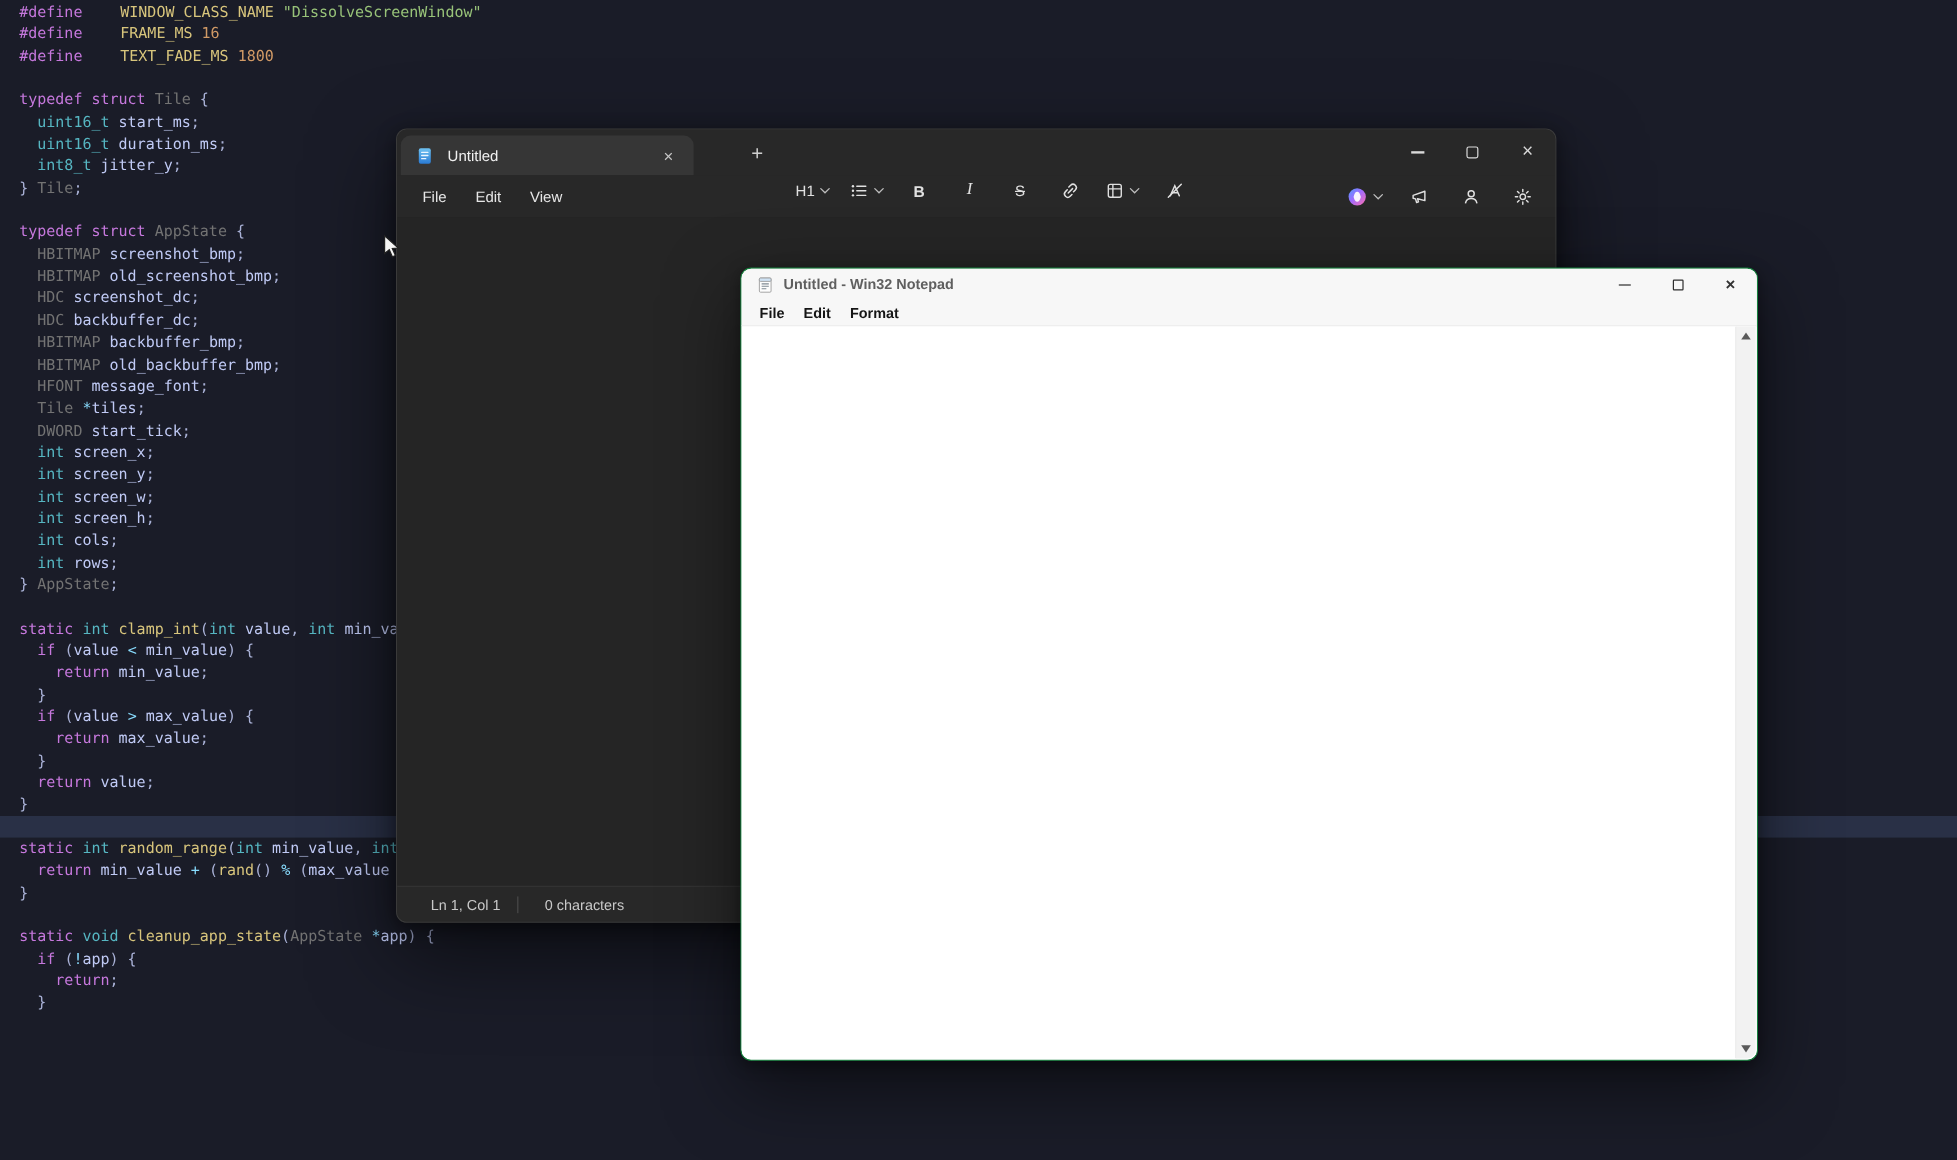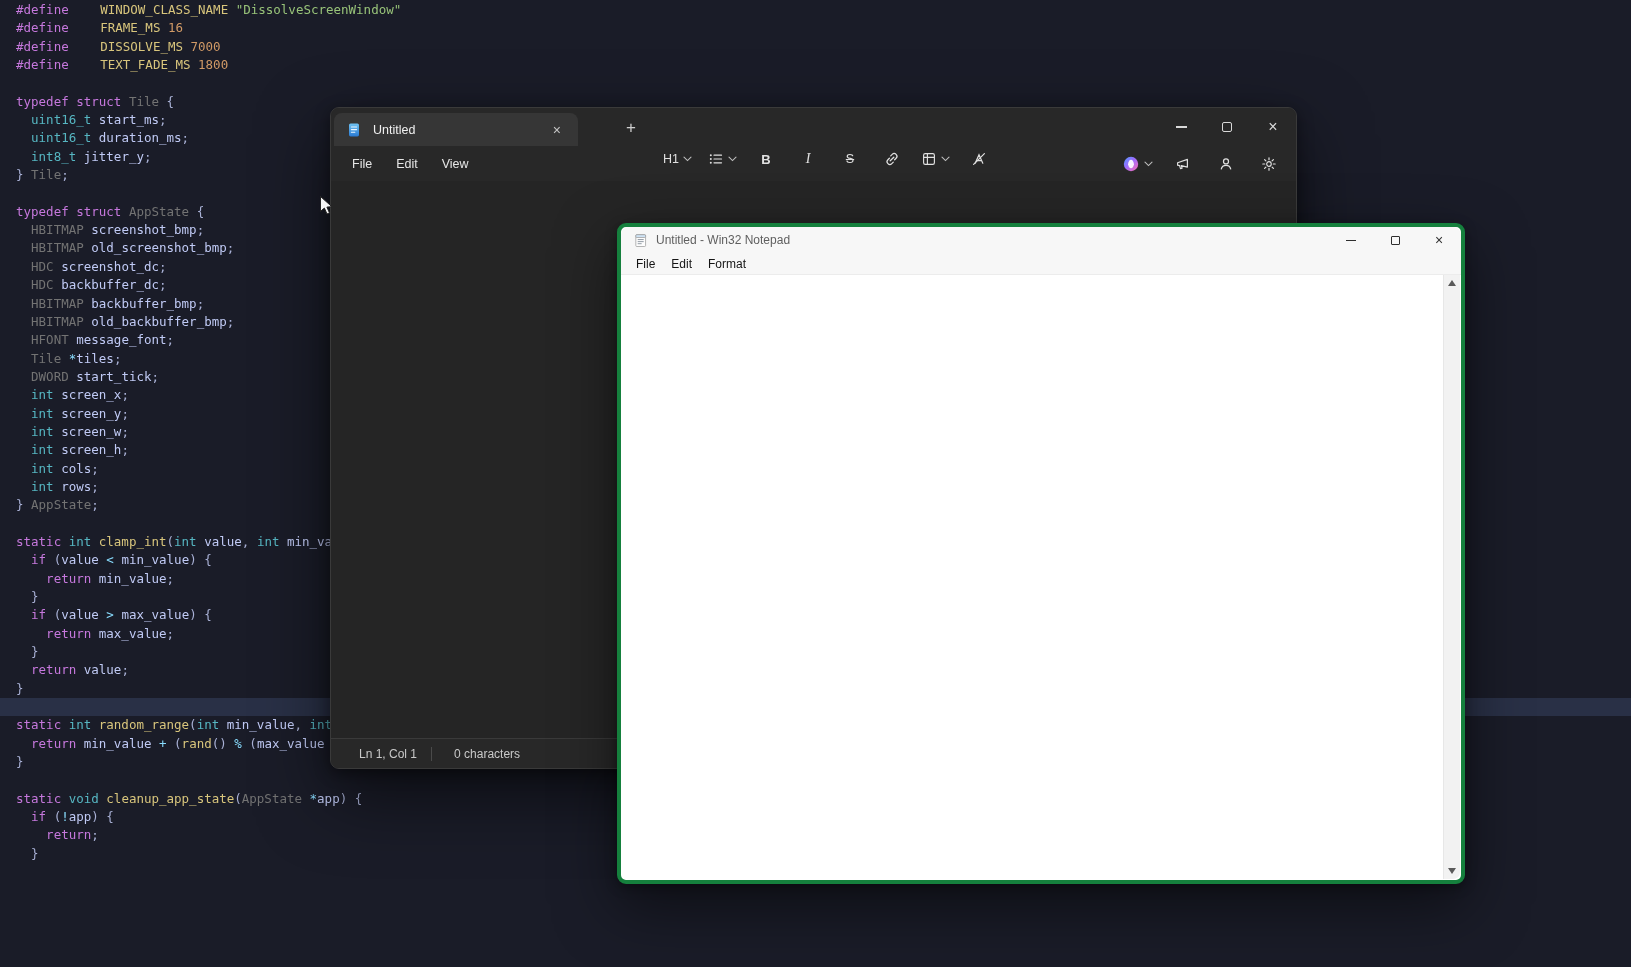--- a/index.html
+++ b/index.html
@@ -44,22 +44,22 @@
   .chev{color:#bdbdbd;}
   .ic{display:block;}
   .np-edit{position:absolute;left:0;top:73px;right:0;bottom:30px;background:#252525;}
   .np-status{position:absolute;left:0;right:0;bottom:0;height:30px;background:#282828;border-top:1px solid #3a3a3a;
              border-radius:0 0 8px 8px;display:flex;align-items:center;font-size:12px;color:#c9c9c9;box-sizing:border-box;}
   .np-status-item{margin-left:28px;}
   .np-status-sep{width:1px;height:14px;background:#4a4a4a;margin-left:14px;margin-right:-6px;}
 
   
   .w32{position:absolute;left:617px;top:223px;width:848px;height:661px;z-index:20;
-       background:#ffffff;border:4px solid #15803d;border-radius:9px;box-sizing:border-box;
-       box-shadow:0 22px 60px rgba(0,0,0,.5),0 3px 12px rgba(0,0,0,.35);}
+       background:#ffffff;border:1px solid #15803d;border-radius:9px;box-sizing:border-box;
+       box-shadow:0 22px 60px rgba(0,0,0,.5),0 3px 12px rgba(0,0,0,.35);font-weight:bold;}
   .w32-titlebar{position:absolute;left:0;top:0;right:0;height:26px;background:#f7f7f7;
                 border-radius:8px 8px 0 0;display:flex;align-items:center;padding-left:12px;box-sizing:border-box;}
   .w32-title{margin-left:8px;font-size:12px;color:#5f5f5f;}
   .w32-caption{margin-left:auto;height:26px;display:flex;}
   .w32-cbtn{width:44px;height:26px;display:flex;align-items:center;justify-content:center;color:#2e2e2e;}
   .w32-cbtn .glyph-min{width:10px;height:1px;}
   .w32-cbtn .glyph-max{width:9px;height:9px;border-width:1px;border-radius:1px;}
   .w32-cbtn .glyph-x{font-size:14px;color:#333;}
   .w32-menubar{position:absolute;left:0;top:26px;right:0;height:22px;background:#f7f7f7;display:flex;
                align-items:center;padding-left:7px;border-bottom:1px solid #ececec;box-sizing:border-box;}
@@ -75,21 +75,20 @@
   .cursor{position:absolute;left:319px;top:195px;z-index:100;}
 </style>
 </head>
 <body>
 
 <div class="screen">
 
   <div class="editor" id="code-lines">
       <div class="code-line"><span class="tk-k">#define</span><span class="tk-p"> </span><span class="tk-m">WINDOW_CLASS_NAME</span><span class="tk-p"> </span><span class="tk-s">"DissolveScreenWindow"</span></div>
       <div class="code-line"><span class="tk-k">#define</span><span class="tk-p"> </span><span class="tk-m">FRAME_MS</span><span class="tk-p"> </span><span class="tk-n">16</span></div>
-      <div class="code-line"><span class="tk-k">#define</span><span class="tk-p"> </span><span class="tk-m">DISSOLVE_MS</span><span class="tk-p"> </span><span class="tk-n">7000</span></div>
       <div class="code-line"><span class="tk-k">#define</span><span class="tk-p"> </span><span class="tk-m">TEXT_FADE_MS</span><span class="tk-p"> </span><span class="tk-n">1800</span></div>
       <div class="code-line"></div>
       <div class="code-line"><span class="tk-k">typedef</span><span class="tk-p"> </span><span class="tk-k">struct</span><span class="tk-p"> </span><span class="tk-g">Tile</span><span class="tk-p"> {</span></div>
       <div class="code-line"><span class="tk-p">  </span><span class="tk-t">uint16_t</span><span class="tk-p"> </span><span class="tk-i">start_ms</span><span class="tk-p">;</span></div>
       <div class="code-line"><span class="tk-p">  </span><span class="tk-t">uint16_t</span><span class="tk-p"> </span><span class="tk-i">duration_ms</span><span class="tk-p">;</span></div>
       <div class="code-line"><span class="tk-p">  </span><span class="tk-t">int8_t</span><span class="tk-p"> </span><span class="tk-i">jitter_y</span><span class="tk-p">;</span></div>
       <div class="code-line"><span class="tk-p">} </span><span class="tk-g">Tile</span><span class="tk-p">;</span></div>
       <div class="code-line"></div>
       <div class="code-line"><span class="tk-k">typedef</span><span class="tk-p"> </span><span class="tk-k">struct</span><span class="tk-p"> </span><span class="tk-g">AppState</span><span class="tk-p"> {</span></div>
       <div class="code-line"><span class="tk-p">  </span><span class="tk-g">HBITMAP</span><span class="tk-p"> </span><span class="tk-i">screenshot_bmp</span><span class="tk-p">;</span></div>

